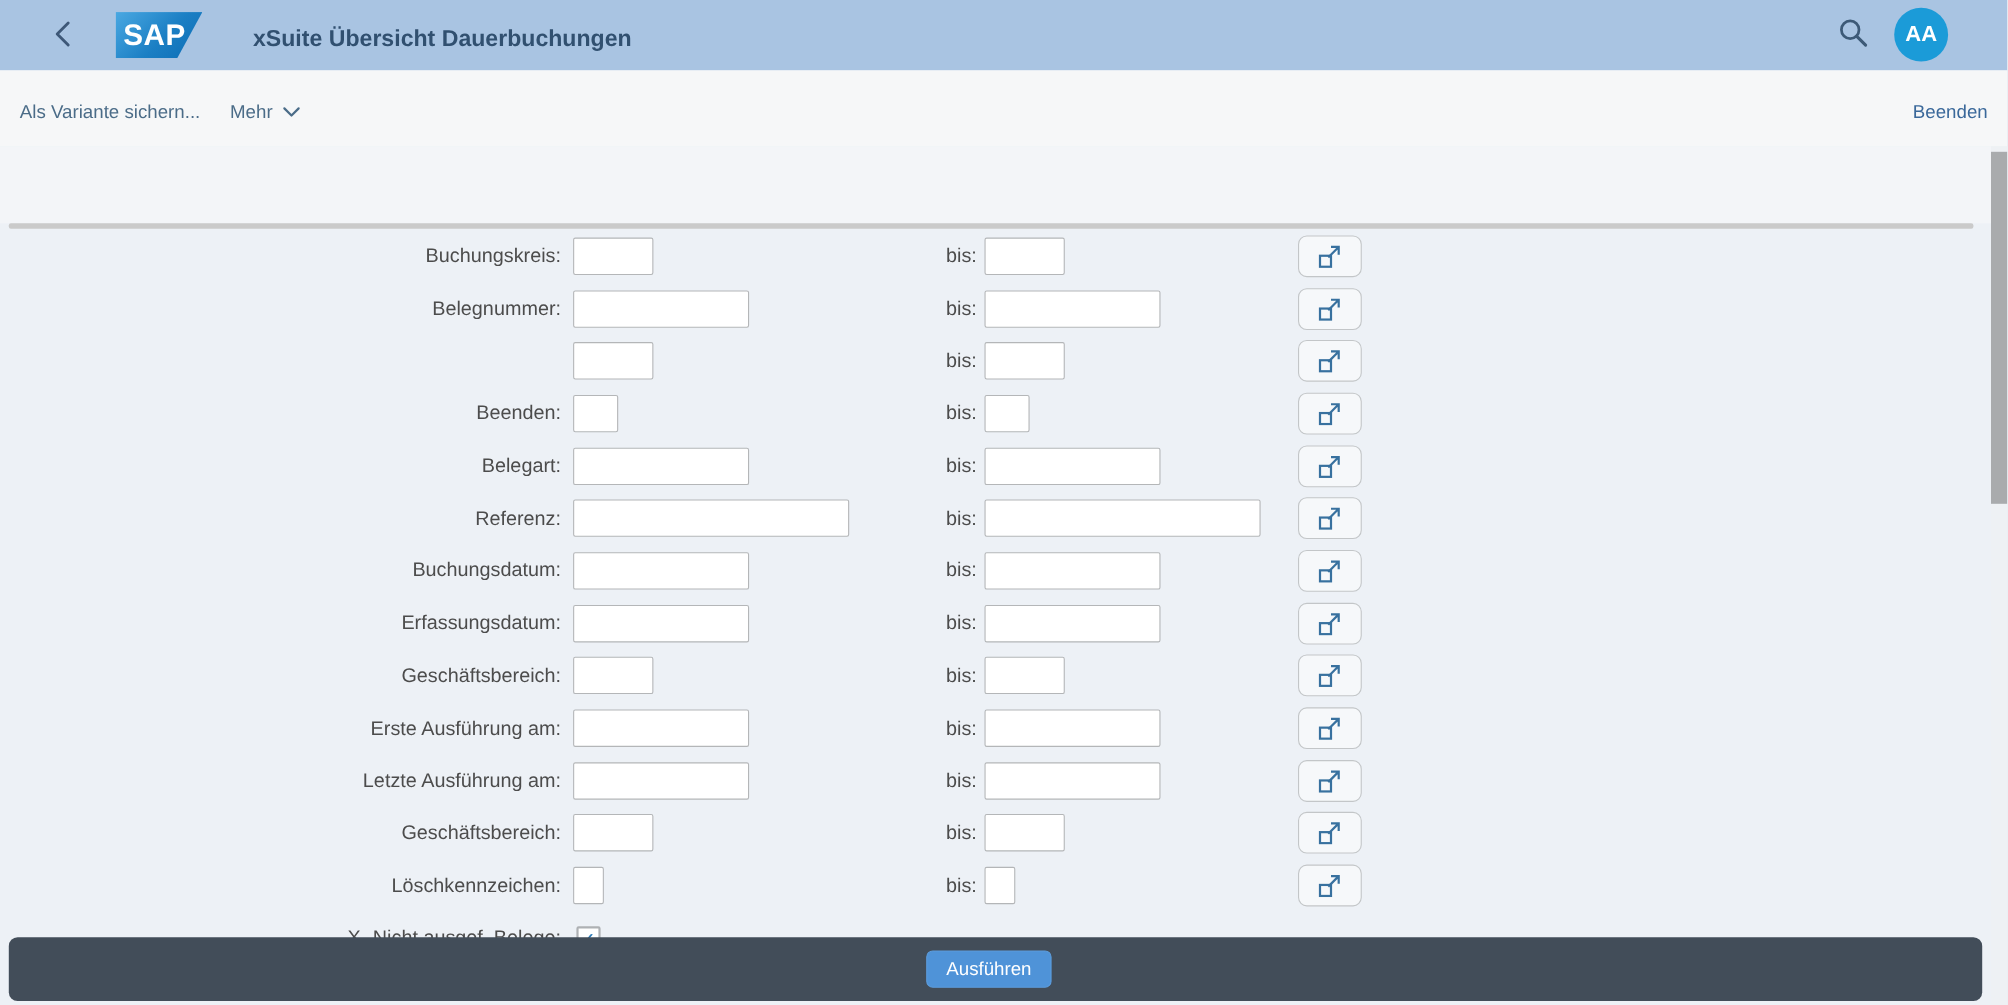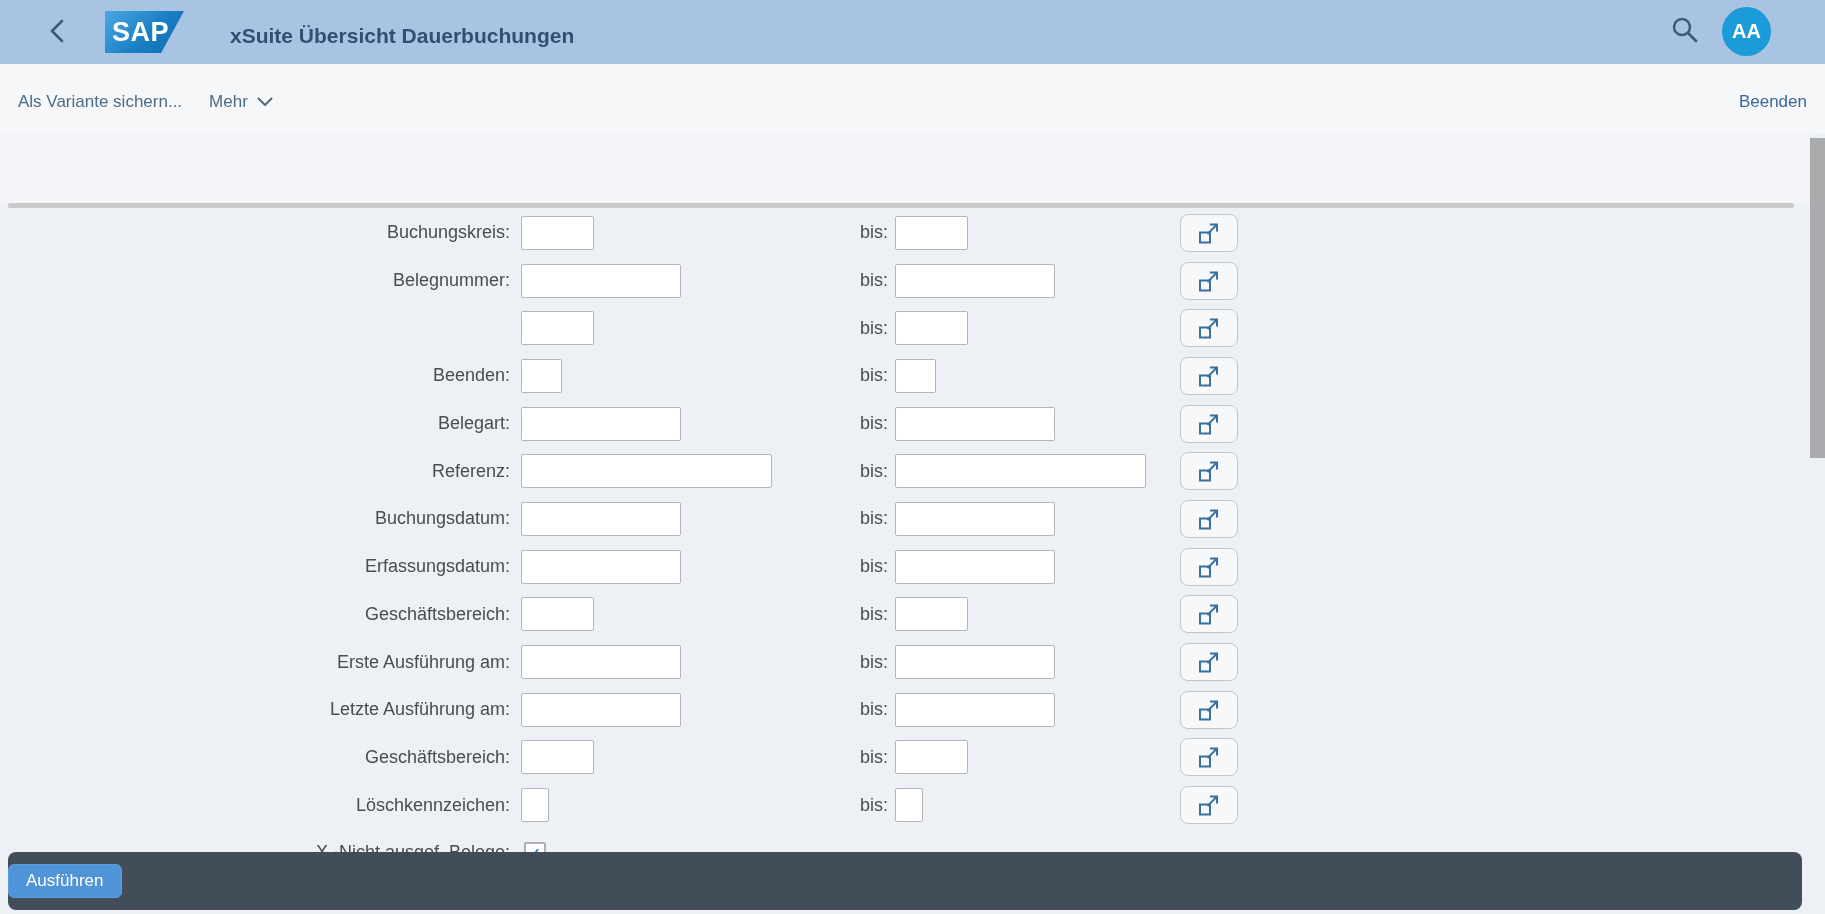--- a/index.html
+++ b/index.html
@@ -49,21 +49,21 @@
   .msel-btn { position:absolute; left:1180px; top:50%; transform:translateY(-50%);
               width:58px; height:38px; border:1px solid #c3c6c8; background:#f6f8fa; border-radius:8px;
               display:flex; align-items:center; justify-content:center; cursor:pointer; }
   .checkbox { position:absolute; left:524px; top:50%; transform:translateY(-50%);
               width:22px; height:22px; background:#fff; border:2px solid #aeb1b4; border-radius:2px;
               display:flex; align-items:center; justify-content:center;
               color:#2e7cb8; font-size:14px; font-weight:bold; cursor:pointer; }
 
   
   .footer { position:absolute; left:8px; top:852px; width:1794px; height:58px; background:#424d59;
-            border-radius:8px; z-index:5; display:flex; align-items:center; justify-content:flex-start;
+            border-radius:8px; z-index:5; display:flex; align-items:center; justify-content:center;
             padding-right:12px; }
   .exec-btn { height:34px; padding:0 17px; background:#4f93d8; border:1px solid #5c9cdc; border-radius:6px;
               color:#fff; font-size:17px; font-family:inherit; cursor:pointer; }
 
   
   .scrollbar { position:absolute; right:0; top:0; width:15px; height:100%; background:#eef1f4; }
   .scroll-thumb { position:absolute; top:5px; left:0; width:15px; height:320px; background:#a9abad; }
 </style>
 </head>
 <body>

